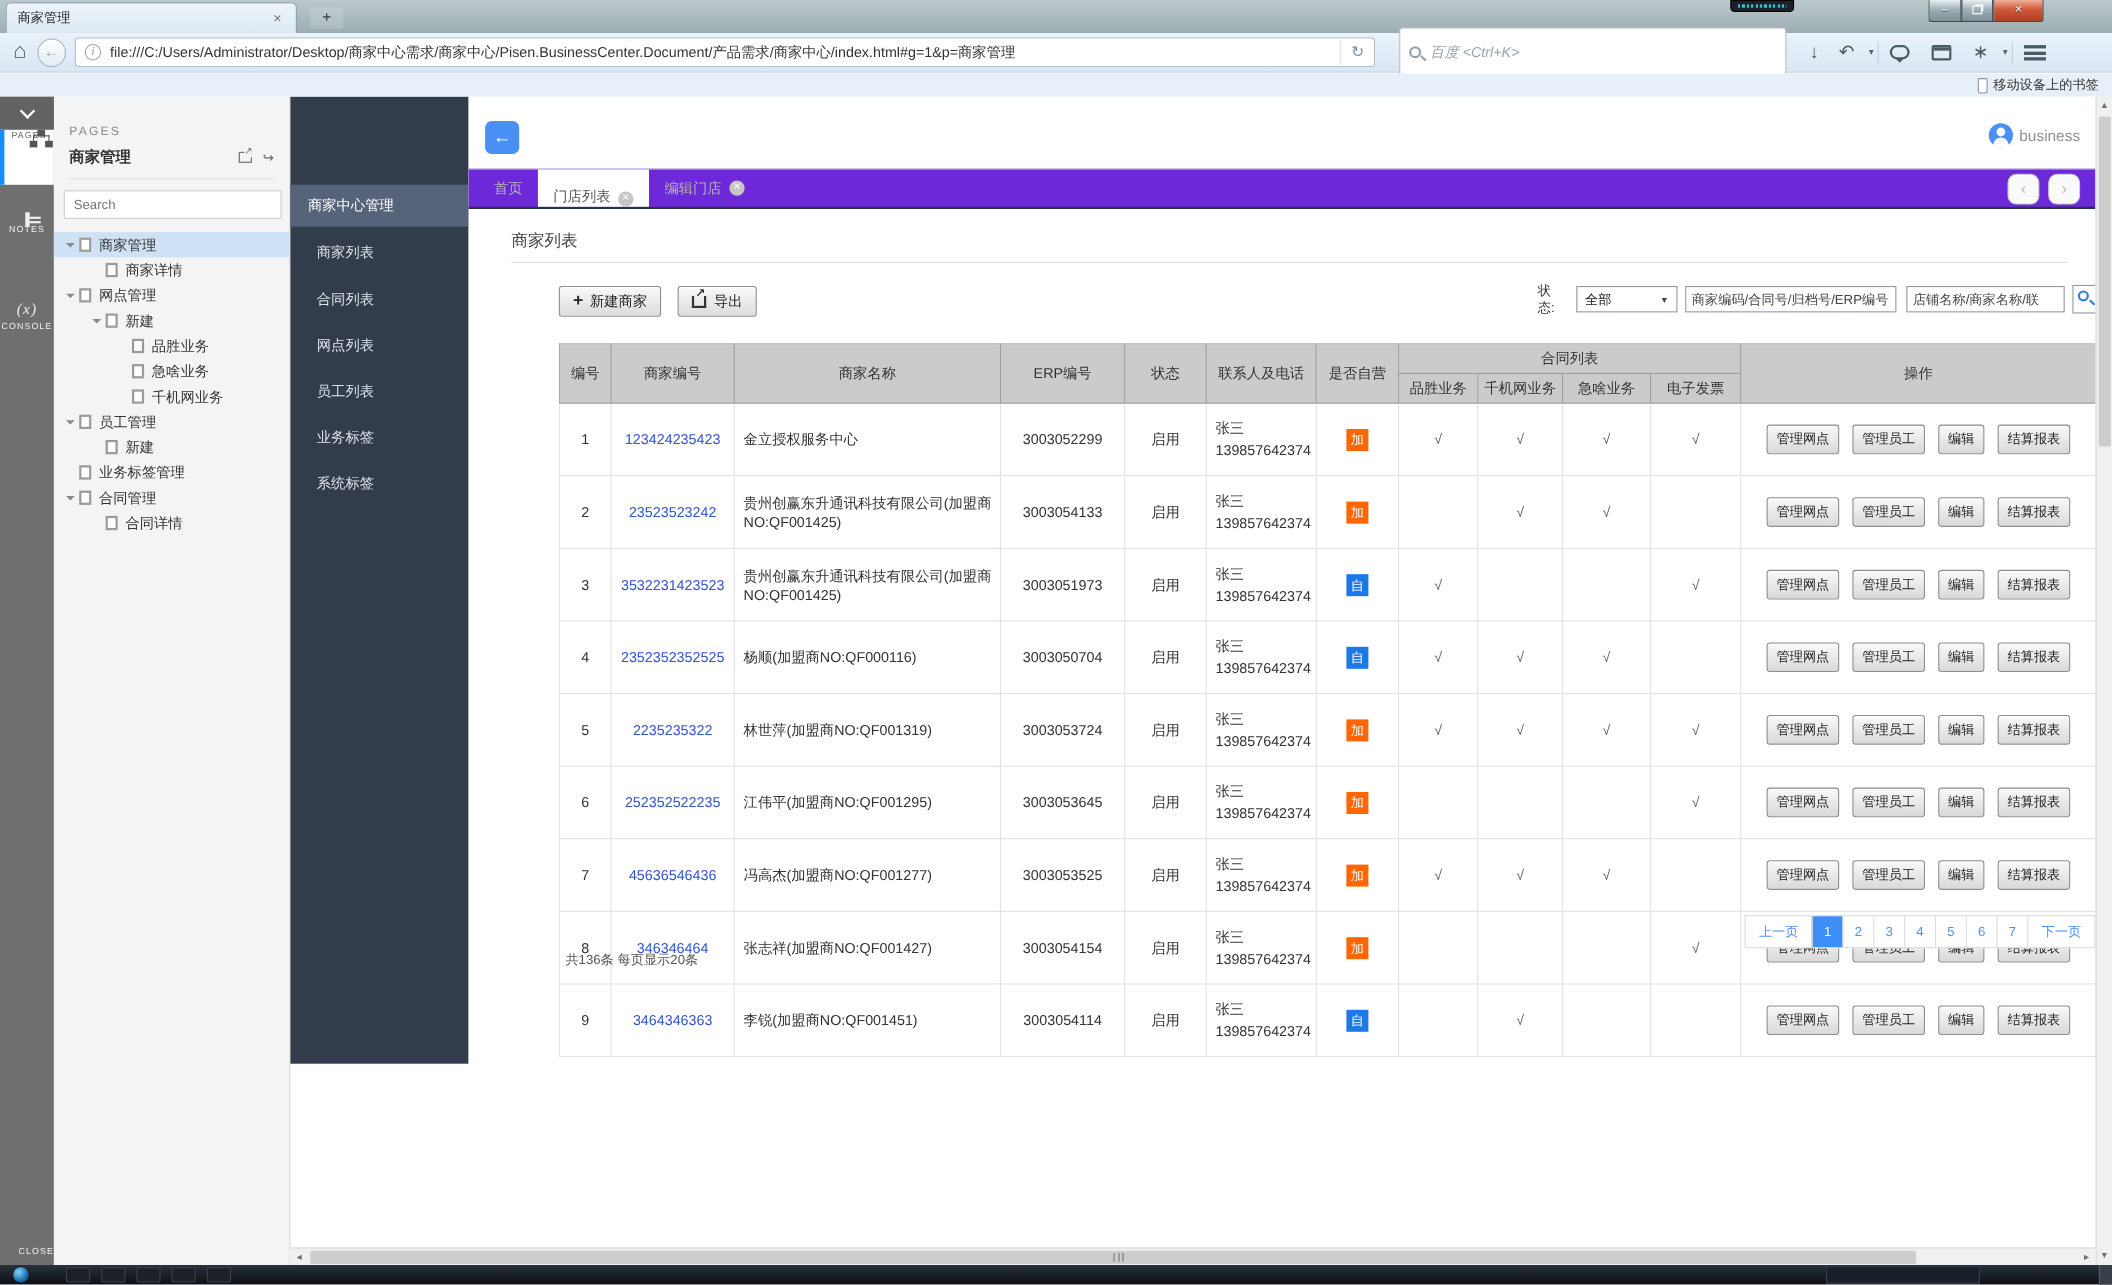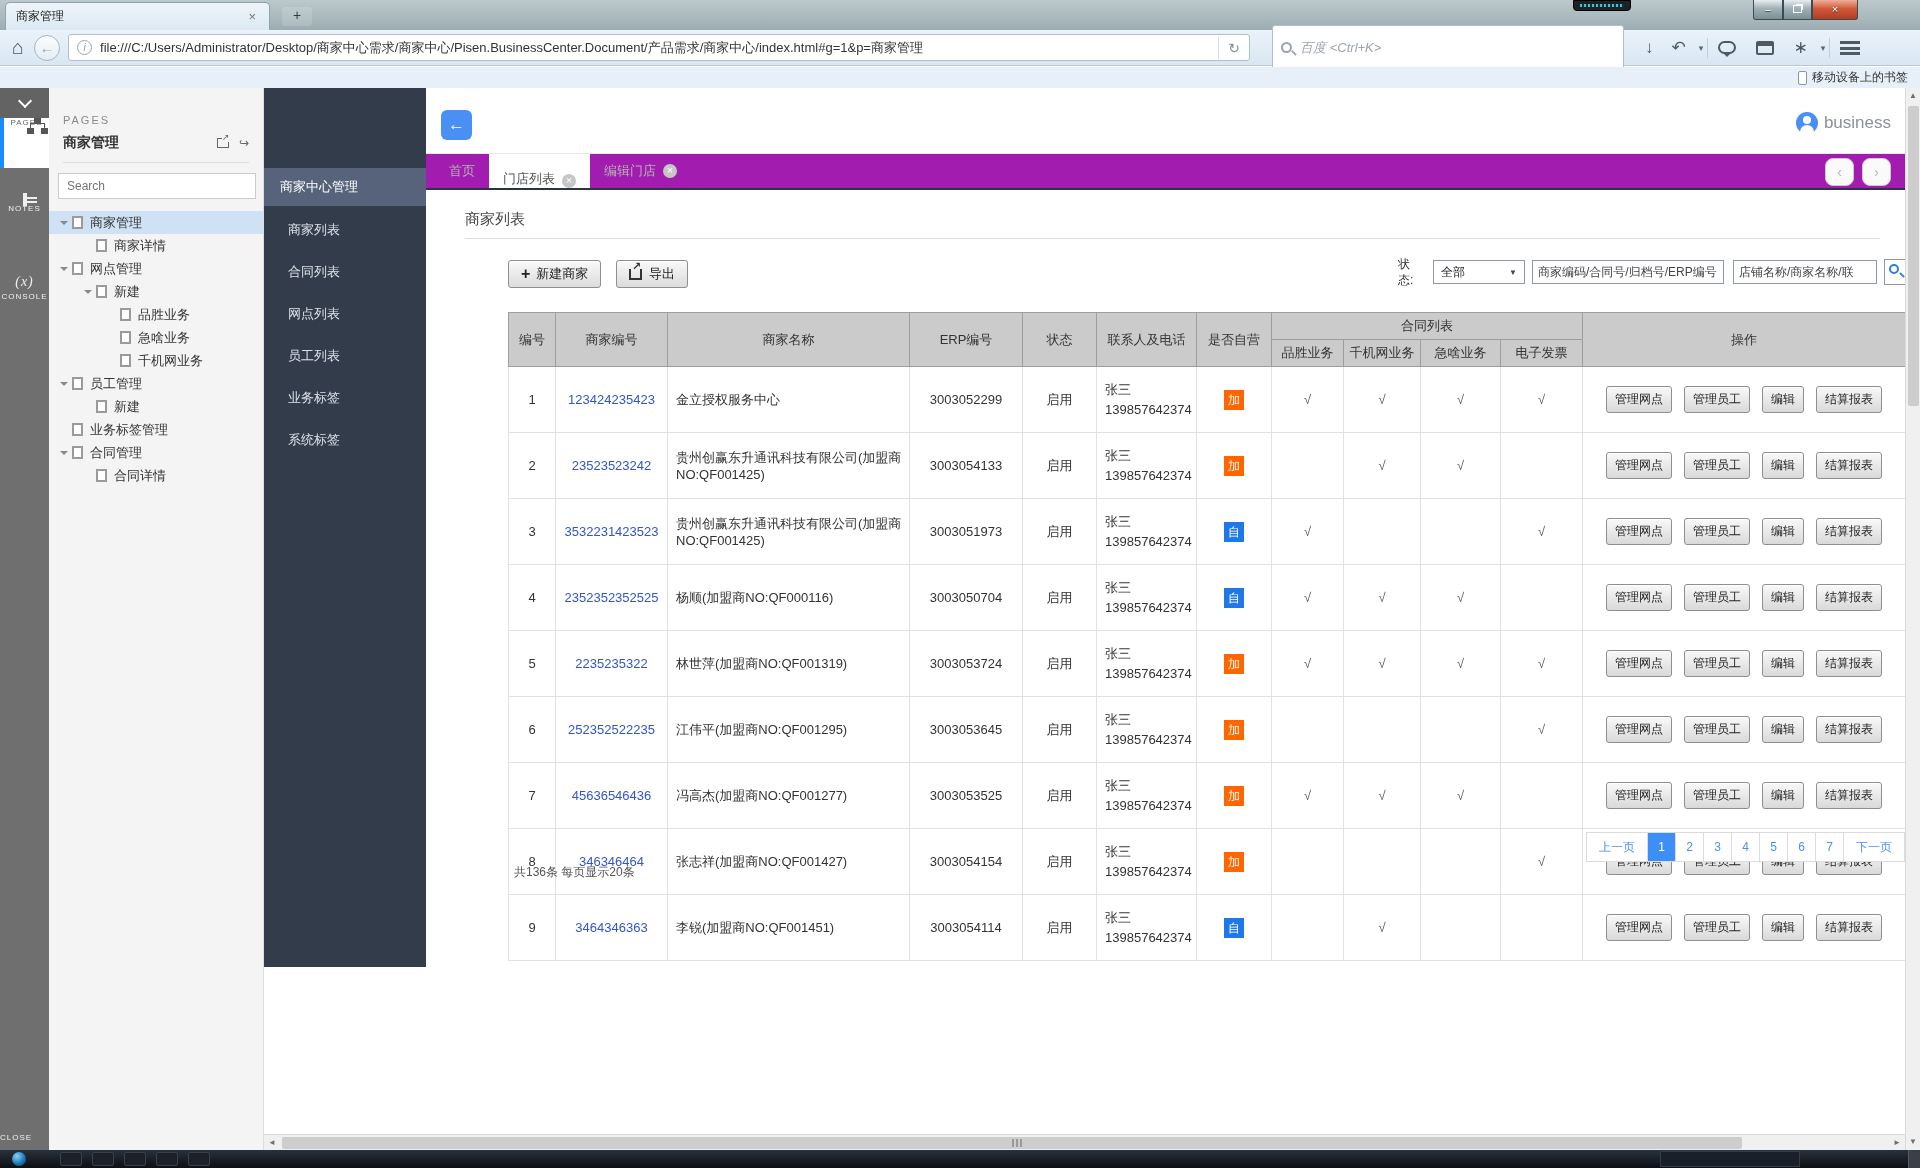--- a/index.html
+++ b/index.html
@@ -68,21 +68,21 @@
   .chev { width:10px; height:10px; border-right:2px solid #fff; border-bottom:2px solid #fff; transform:rotate(45deg); margin-top:-5px; }
   .rail-item { position:absolute; left:0; width:49px; height:50px; text-align:center; font-size:8px; letter-spacing:1px; color:#efefef; }
   .rail-item.active { background:#fff; color:#666; border-left:4px solid #1a8cff; }
   .sitemap { position:relative; width:22px; height:16px; margin:8px auto 3px; }
   .sitemap::before { content:""; position:absolute; left:7px; top:0; width:7px; height:6px; background:#555; }
   .sitemap::after { content:""; position:absolute; left:0; top:10px; width:7px; height:6px; background:#555; box-shadow:14px 0 0 #555; }
   .sitemap i { position:absolute; left:3px; top:5px; width:15px; height:5px; border:1px solid #555; border-bottom:none; }
   .docic { width:18px; height:15px; border:2px solid #efefef; margin:8px auto 3px; position:relative; }
   .docic::after { content:""; position:absolute; left:2px; top:2px; width:10px; height:2px; background:#efefef; box-shadow:0 4px 0 #efefef; }
   .consoleg { font-size:14px; font-style:italic; font-family:"Liberation Serif","DejaVu Serif",serif; margin:6px 0 2px; }
-  .rail-close { position:absolute; bottom:8px; width:49px; text-align:left; font-size:8px; letter-spacing:1px; color:#efefef; }
+  .rail-close { position:absolute; bottom:8px; width:49px; text-align:right; font-size:8px; letter-spacing:1px; color:#efefef; }
 
   .pagespanel { position:absolute; left:49px; top:0; width:215px; height:100%; background:#f4f4f4; border-right:1px solid #ddd; }
   .pp-label { margin:26px 0 0 14px; font-size:11px; color:#8a8a8a; letter-spacing:2px; }
   .pp-head { display:flex; align-items:center; margin:8px 14px 0 14px; padding-bottom:10px; border-bottom:1px solid #ddd; }
   .pp-name { flex:1; font-size:14px; color:#333; font-weight:bold; }
   .shareic { width:12px; height:10px; border:1px solid #666; position:relative; margin-right:10px; }
   .shareic::after { content:"↗"; position:absolute; left:4px; top:-7px; font-size:9px; color:#666; background:#f4f4f4; }
   .linkic { font-size:12px; color:#666; }
   .pp-search { display:block; width:198px; height:26px; margin:10px 0 0 9px; border:1px solid #ccc; background:#fff;
     font-size:12px; color:#444; padding:0 8px; font-family:inherit; }
@@ -99,23 +99,23 @@
   .nav-item { height:36px; color:#dde2e9; font-size:13px; display:flex; align-items:center; padding-left:24px; margin-top:6px; }
 
   
   .content { position:absolute; left:426px; top:0; width:1479px; height:100%; background:#fff; }
   .backbtn { position:absolute; left:15px; top:22px; width:31px; height:30px; background:#4a90f4; border-radius:6px;
     color:#fff; font-size:17px; text-align:center; line-height:29px; }
   .userchip { position:absolute; right:14px; top:24px; display:flex; align-items:center; }
   .avatar { width:22px; height:22px; border-radius:50%; background:#4a90f4; position:relative; margin-right:6px; }
   .avatar::before { content:""; position:absolute; left:7px; top:4px; width:8px; height:8px; border-radius:50%; background:#fff; }
   .avatar::after { content:""; position:absolute; left:4px; top:13px; width:14px; height:9px; border-radius:7px 7px 0 0; background:#fff; }
-  .username { font-size:17px; color:#8d9299; }
-
-  .tabbar { position:absolute; left:0; top:65px; width:100%; height:37px; background:#a21caf;
+  .username { font-size:14px; color:#8d9299; }
+
+  .tabbar { position:absolute; left:0; top:65px; width:100%; height:37px; background:#6d28d9;
     border-top:1px solid #e7e7e7; border-bottom:2px solid #2b3442; display:flex; align-items:stretch; padding-left:9px; }
   .wtab { display:flex; align-items:center; padding:0 14px; font-size:13px; color:#b3b3b3; }
   .wtab.active { background:#fff; color:#555;align-items:flex-end; }
   .tab-x { width:14px; height:14px; border-radius:50%; background:#c6c6c6; color:#fff; font-size:11px;
     line-height:13px; text-align:center; margin-left:7px; }
   .tabnav { position:absolute; right:14px; top:70px; display:flex; gap:8px; }
   .tabnavbtn { width:29px; height:28px; border:1px solid #ccc; border-radius:8px; background:#fafafa;
     color:#b9b9b9; font-size:15px; text-align:center; line-height:26px; }
 
   .page-title { position:absolute; left:39px; top:122px; font-size:15px; color:#444; }

